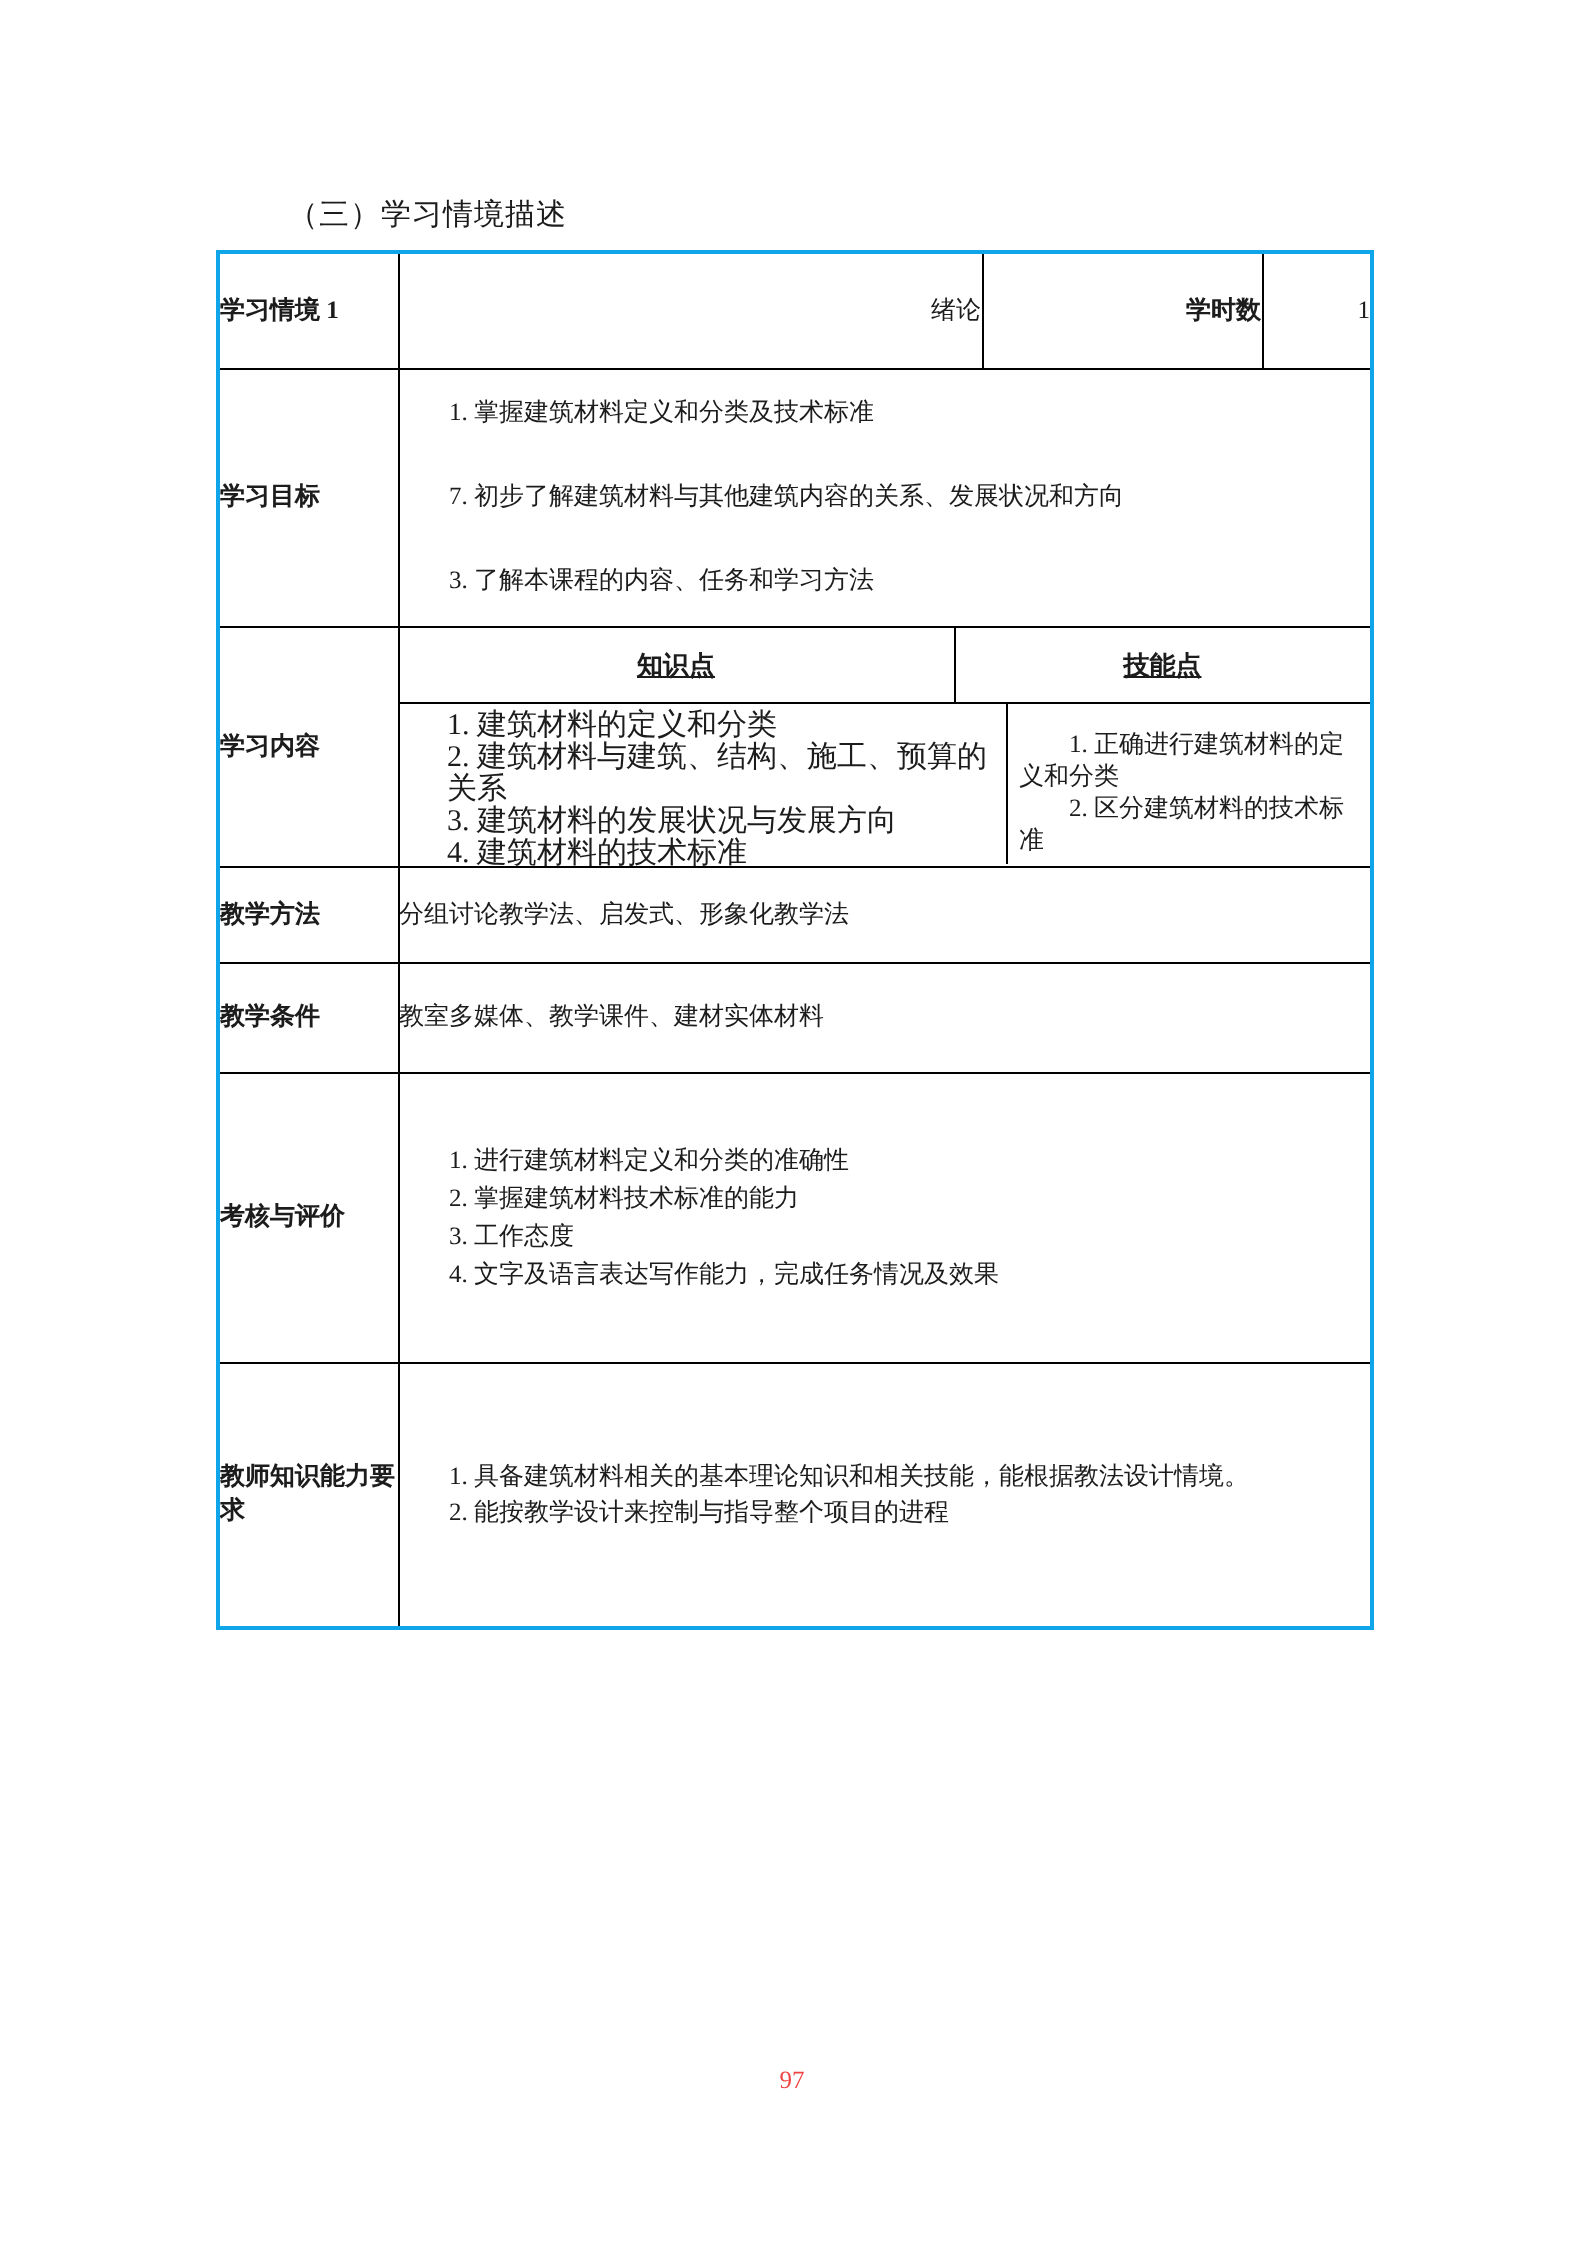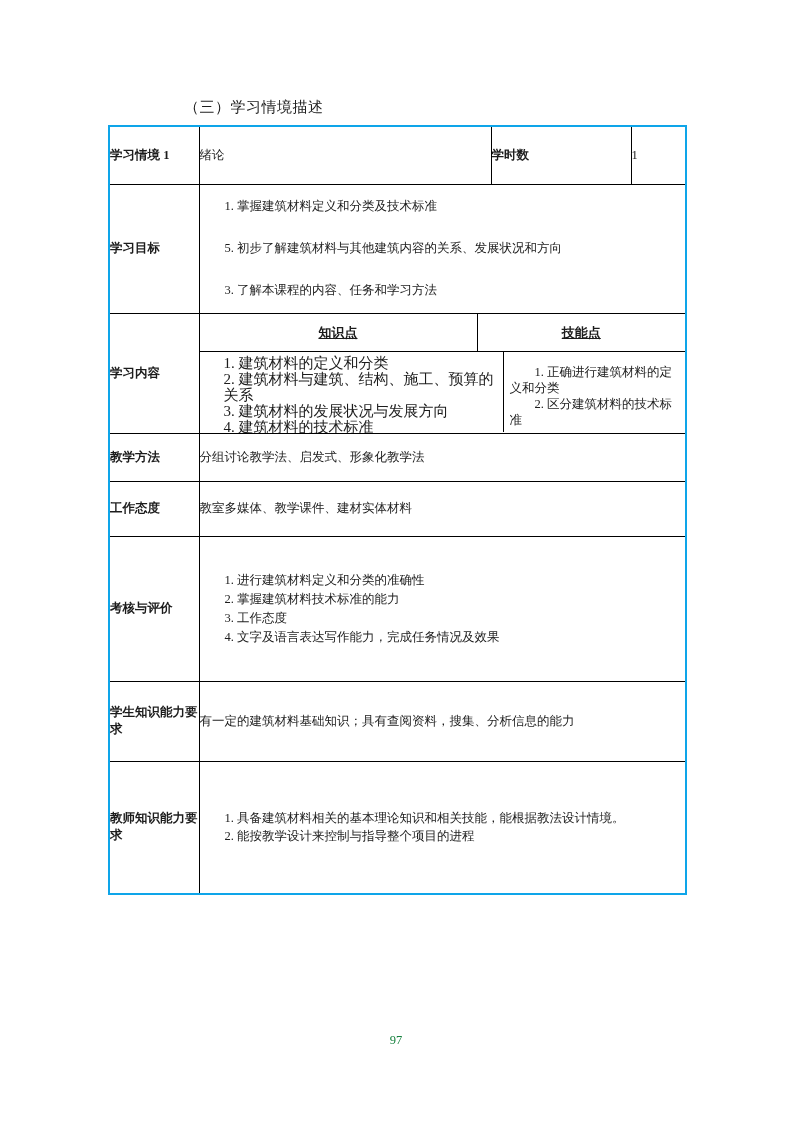--- a/index.html
+++ b/index.html
@@ -10,21 +10,20 @@
     color: #1c1c1c;
     position: relative;
     overflow: hidden;
   }
   .page-title {
     position: absolute;
     left: 144px; top: 98px;
     font-size: 15px;
     letter-spacing: 0.5px;
     white-space: nowrap;
-    margin-left: 40px;
   }
   table.doc-table {
     position: absolute;
     left: 108px; top: 125px;
     width: 577px;
     border-collapse: collapse;
     table-layout: fixed;
     border: 2px solid #0ea5e9;
   }
   table.doc-table td {
@@ -34,21 +33,21 @@
     font-size: 12.5px;
     line-height: 17px;
     overflow: hidden;
   }
   .label-cell {
     font-weight: bold;
     font-size: 13px;
     padding: 0 4px 0 8px;
     line-height: 19px;
   }
-  .center { text-align: left; }
+  .center { text-align: right; }
   .bold-cell { font-weight: bold; font-size: 13px; }
   .pad-left { padding-left: 25px; }
   .goal-list {
     height: 127px;
     display: flex;
     flex-direction: column;
     justify-content: space-around;
     padding-left: 25px;
   }
   .assess-list { padding-left: 25px; line-height: 19px; }
@@ -81,21 +80,21 @@
     padding: 12px 6px 0 6px;
     line-height: 16px; font-size: 12.5px;
   }
   .sub-body-right .indent { text-indent: 2em; }
   .page-number {
     position: absolute;
     top: 1033px; left: 0;
     width: 792px;
     text-align: center;
     font-size: 12.5px;
-    color: #15803d;
+    color: #ef4444;
   }
 </style>
 </head>
 <body>
 
 <div class="page-title">（三）学习情境描述</div>
 
 <table class="doc-table">
   <colgroup>
     <col style="width:90px">
@@ -110,21 +109,21 @@
     <td class="center">绪论</td>
     <td class="center bold-cell">学时数</td>
     <td class="center">1</td>
   </tr>
 
   <tr style="height:129px">
     <td class="label-cell">学习目标</td>
     <td colspan="3">
       <div class="goal-list">
         <div>1. 掌握建筑材料定义和分类及技术标准</div>
-        <div>5. 初步了解建筑材料与其他建筑内容的关系、发展状况和方向</div>
+        <div>7. 初步了解建筑材料与其他建筑内容的关系、发展状况和方向</div>
         <div>3. 了解本课程的内容、任务和学习方法</div>
       </div>
     </td>
   </tr>
 
   <tr style="height:120px">
     <td class="label-cell">学习内容</td>
     <td colspan="3" class="sub-cell">
       <div class="subwrap">
         <div class="sub-head">
@@ -147,40 +146,36 @@
       </div>
     </td>
   </tr>
 
   <tr style="height:48px">
     <td class="label-cell">教学方法</td>
     <td colspan="3" class="pad-left">分组讨论教学法、启发式、形象化教学法</td>
   </tr>
 
   <tr style="height:55px">
-    <td class="label-cell">工作态度</td>
+    <td class="label-cell">教学条件</td>
     <td colspan="3" class="pad-left">教室多媒体、教学课件、建材实体材料</td>
   </tr>
 
   <tr style="height:145px">
     <td class="label-cell">考核与评价</td>
     <td colspan="3">
       <div class="assess-list">
         <div>1. 进行建筑材料定义和分类的准确性</div>
         <div>2. 掌握建筑材料技术标准的能力</div>
         <div>3. 工作态度</div>
         <div>4. 文字及语言表达写作能力，完成任务情况及效果</div>
       </div>
     </td>
   </tr>
 
-  <tr style="height:80px">
-    <td class="label-cell">学生知识能力要求</td>
-    <td colspan="3" class="pad-left">有一定的建筑材料基础知识；具有查阅资料，搜集、分析信息的能力</td>
-  </tr>
 
   <tr style="height:133px">
     <td class="label-cell">教师知识能力要求</td>
     <td colspan="3">
       <div class="teacher-list">
         <div>1. 具备建筑材料相关的基本理论知识和相关技能，能根据教法设计情境。</div>
         <div>2. 能按教学设计来控制与指导整个项目的进程</div>
       </div>
     </td>
   </tr>

